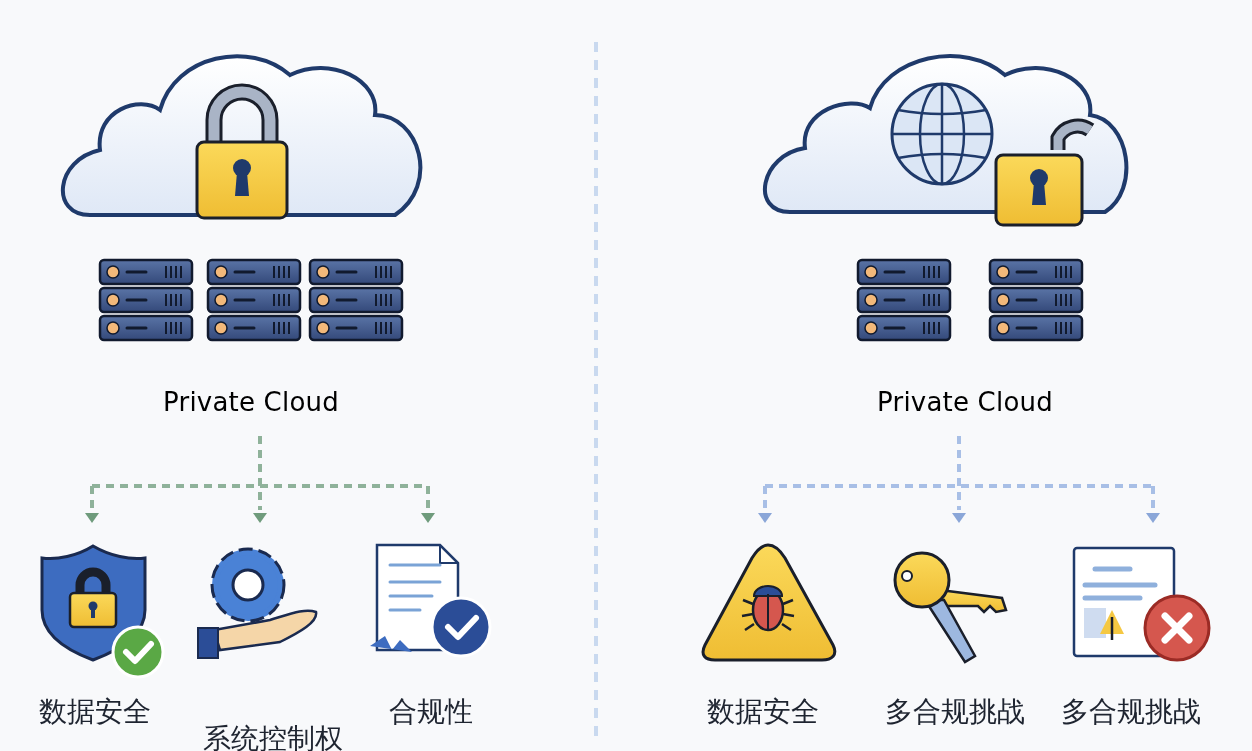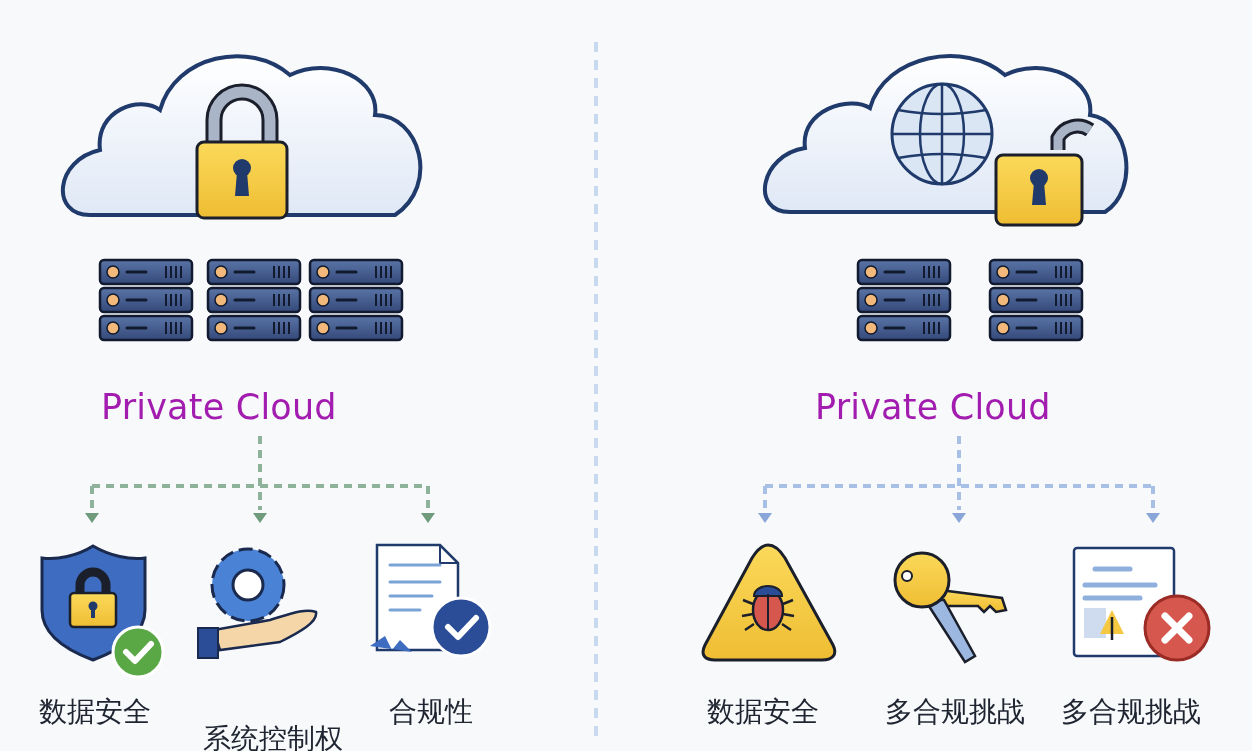--- a/index.html
+++ b/index.html
@@ -5,22 +5,22 @@
   html, body { margin: 0; padding: 0; }
   body {
     width: 1252px; height: 751px; overflow: hidden;
     background: #f8f9fb;
     font-family: "DejaVu Sans", sans-serif;
     position: relative;
   }
   .abs { position: absolute; }
   .title {
     font-family: "DejaVu Sans", sans-serif;
-    font-size: 35px; color: #a21caf; letter-spacing: 0.2px;
-    text-align: left; width: 300px;
+    font-size: 26px; color: #000000; letter-spacing: 0.2px;
+    text-align: center; width: 300px;
   }
   .label {
     font-size: 28px; color: #1e2430; text-align: center; width: 200px;
   }
   svg { overflow: visible; }
 </style>
 </head>
 <body>
 
 <svg class="abs" style="left:0;top:0" width="1252" height="751">

